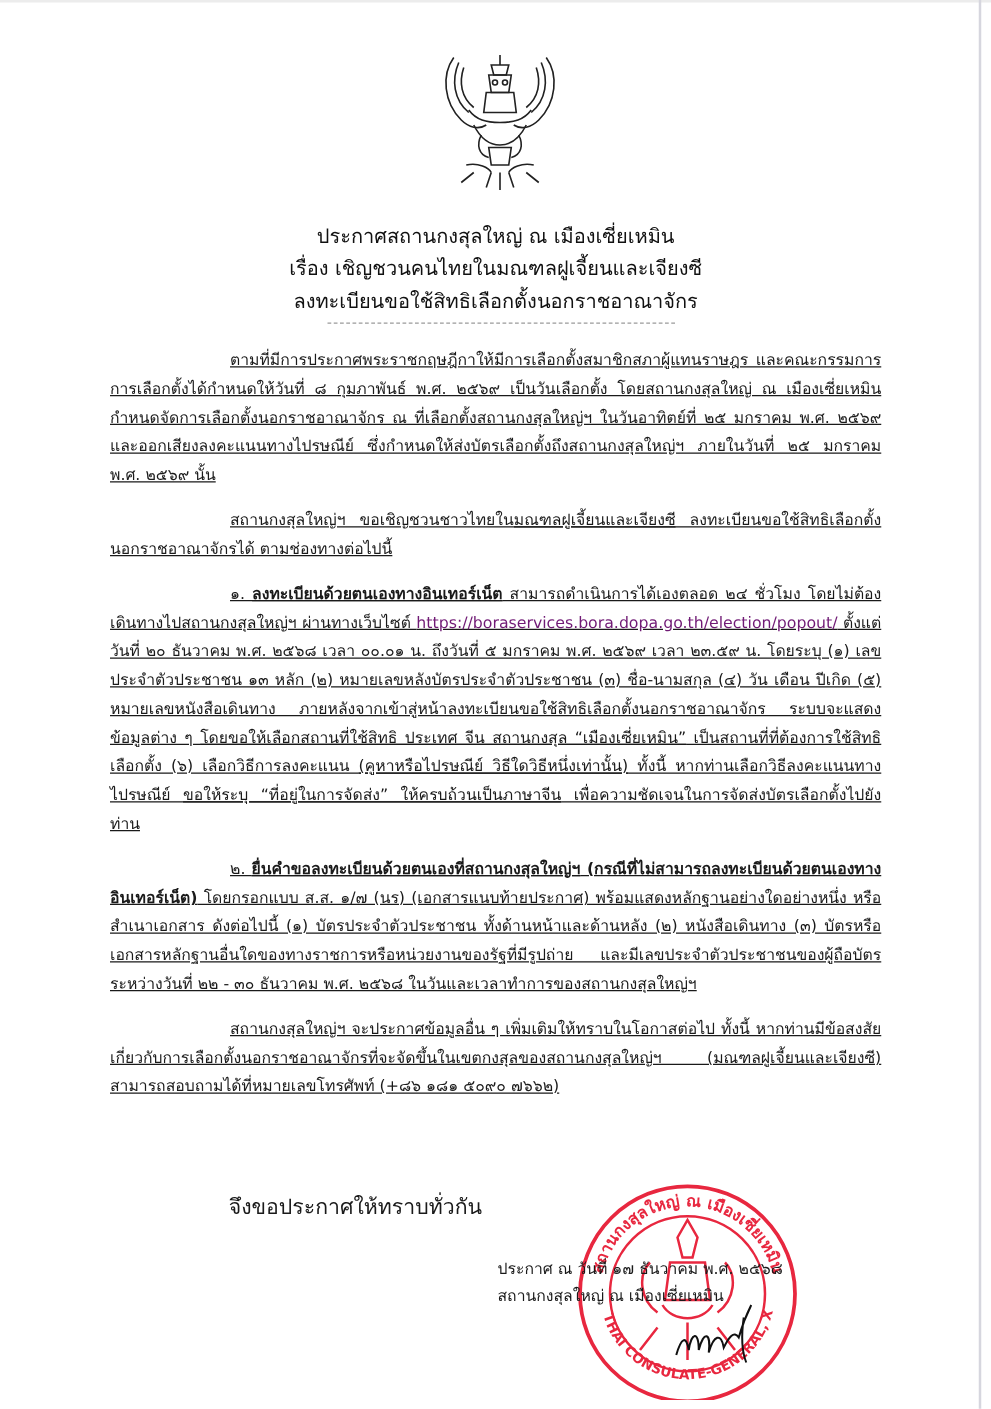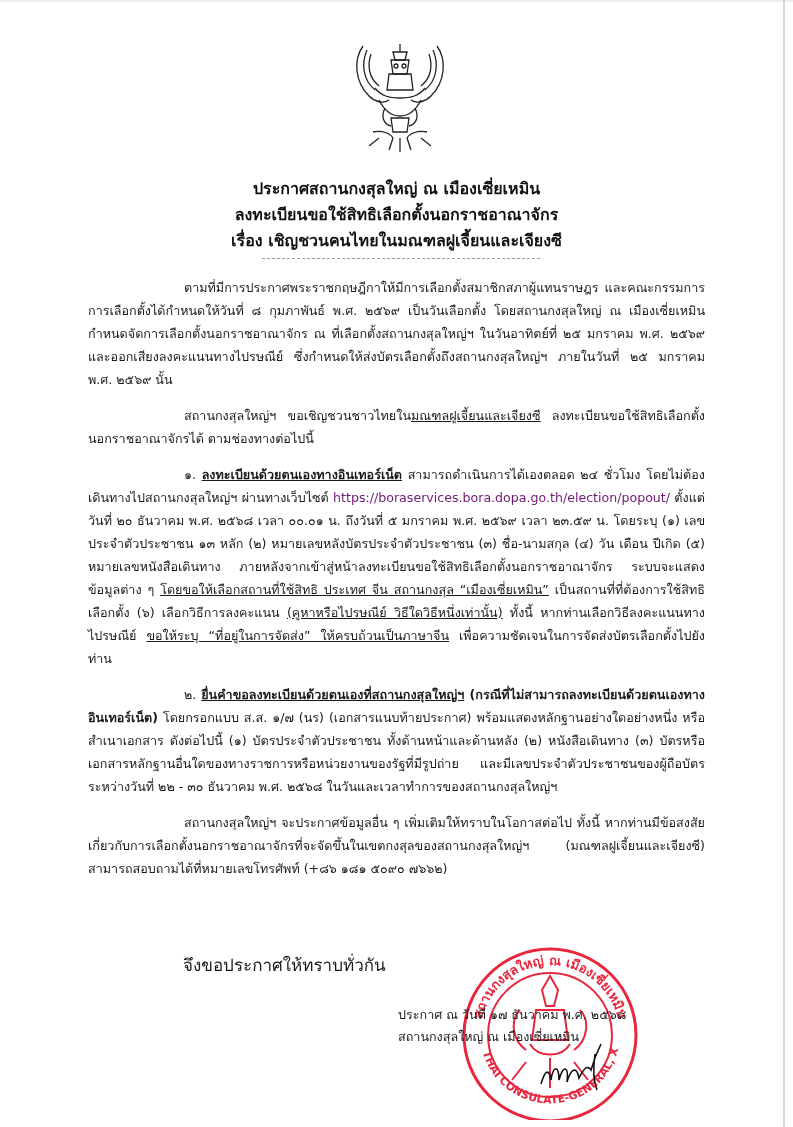--- a/index.html
+++ b/index.html
@@ -4,23 +4,23 @@
   <style>
     html, body { margin: 0; padding: 0; }
     body {
       width: 793px; height: 1127px; background: #ffffff; position: relative; overflow: hidden;
       font-family: "DejaVu Sans", "Liberation Sans", sans-serif; color: #1a1a1a;
     }
     .page-border-right { position: absolute; top: 0; bottom: 0; left: 783px; width: 2px; background: #d6d6de; }
     .page-border-top { position: absolute; top: 0; left: 0; right: 0; height: 2px; background: #ececec; }
     .garuda { position: absolute; left: 345px; top: 38px; width: 110px; height: 118px; }
     .header { position: absolute; left: 0; width: 793px; top: 176px; text-align: center; }
-    .header .hl { font-weight: bold; font-size: 16px; line-height: 26px; color: #111; }
+    .header .hl { font-weight: normal; font-size: 16px; line-height: 26px; color: #111; }
     .dash-rule { position: absolute; top: 258px; left: 262px; width: 278px; border-top: 1px dashed #9a9a9a; height: 0; }
-    .body { position: absolute; left: 88px; width: 617px; top: 276px; font-size: 12.6px; line-height: 23px; text-align: justify; }
+    .body { position: absolute; left: 88px; width: 617px; top: 276px; font-size: 12.6px; line-height: 23px; text-align: justify; text-decoration: underline; }
     .p { margin: 0 0 13px 0; }
     .indent { text-indent: 96px; }
     .u { text-decoration: underline; }
     .b { font-weight: bold; }
     .url { color: #701a75; }
     .closing { position: absolute; left: 183px; top: 951px; font-size: 17px; }
     .sign { position: absolute; left: 398px; top: 1004px; font-size: 12.6px; line-height: 22px; width: 280px; }
     .seal { position: absolute; left: 450px; top: 940px; width: 200px; height: 180px; }
     .signature { position: absolute; left: 535px; top: 1040px; width: 70px; height: 55px; }
   </style>
@@ -51,22 +51,22 @@
     <path d="M46 80 L64 80 L62 94 L48 94 Z"></path>
     <path d="M28 94 C38 92 46 96 48 100"></path>
     <path d="M82 94 C72 92 64 96 62 100"></path>
     <path d="M48 100 L44 112 M55 100 L55 114 M62 100 L66 112"></path>
     <path d="M34 100 L24 108 M76 100 L86 108"></path>
   </g>
 </svg>
 
 <div class="header">
   <div class="hl">ประกาศสถานกงสุลใหญ่ ณ เมืองเซี่ยเหมิน</div>
+  <div class="hl">เรื่อง เชิญชวนคนไทยในมณฑลฝูเจี้ยนและเจียงซี</div>
   <div class="hl">ลงทะเบียนขอใช้สิทธิเลือกตั้งนอกราชอาณาจักร</div>
-  <div class="hl">เรื่อง เชิญชวนคนไทยในมณฑลฝูเจี้ยนและเจียงซี</div>
 </div>
 <div class="dash-rule"></div>
 
 <div class="body">
   <p class="p indent">ตามที่มีการประกาศพระราชกฤษฎีกาให้มีการเลือกตั้งสมาชิกสภาผู้แทนราษฎร และคณะกรรมการการเลือกตั้งได้กำหนดให้วันที่ ๘ กุมภาพันธ์ พ.ศ. ๒๕๖๙ เป็นวันเลือกตั้ง โดยสถานกงสุลใหญ่ ณ เมืองเซี่ยเหมิน กำหนดจัดการเลือกตั้งนอกราชอาณาจักร ณ ที่เลือกตั้งสถานกงสุลใหญ่ฯ ในวันอาทิตย์ที่ ๒๕ มกราคม พ.ศ. ๒๕๖๙ และออกเสียงลงคะแนนทางไปรษณีย์ ซึ่งกำหนดให้ส่งบัตรเลือกตั้งถึงสถานกงสุลใหญ่ฯ ภายในวันที่ ๒๕ มกราคม พ.ศ. ๒๕๖๙ นั้น</p>
 
   <p class="p indent">
     <span>สถานกงสุลใหญ่ฯ ขอเชิญชวนชาวไทยใน</span><span class="u">มณฑลฝูเจี้ยนและเจียงซี</span><span> ลงทะเบียนขอใช้สิทธิเลือกตั้งนอกราชอาณาจักรได้ ตามช่องทางต่อไปนี้</span>
   </p>
 

